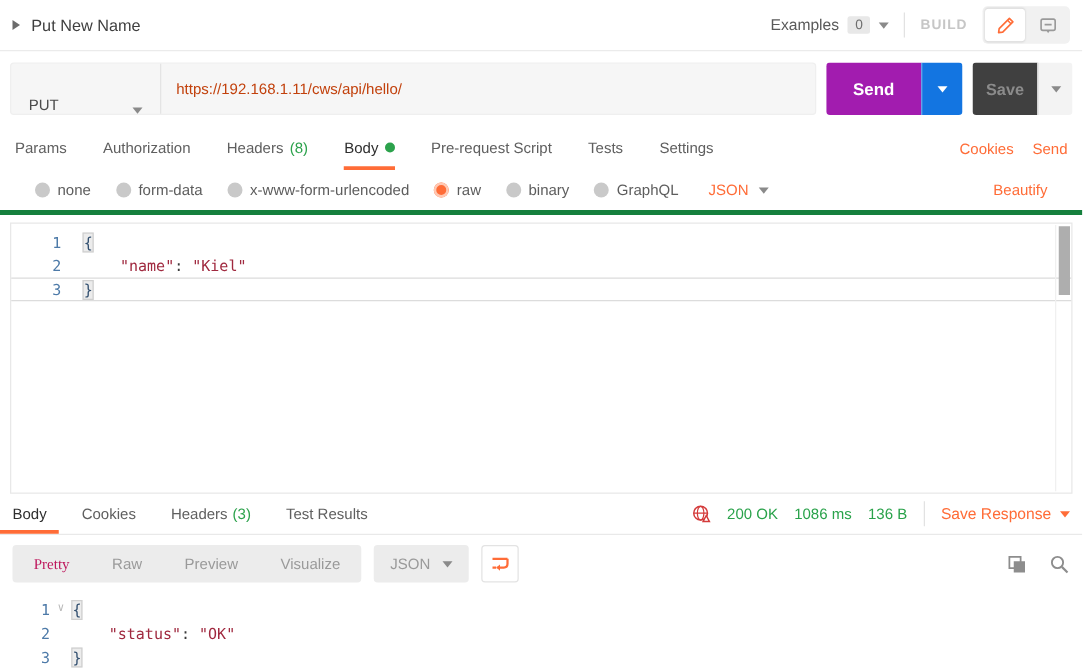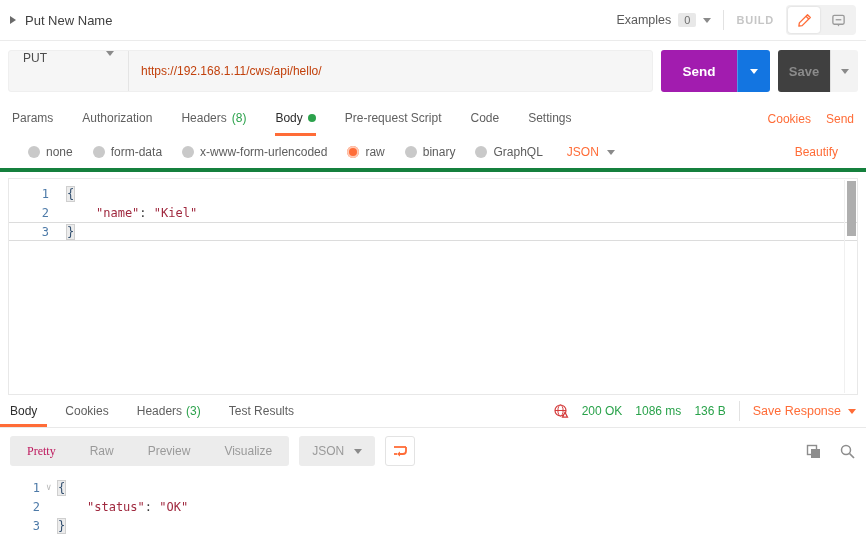--- a/index.html
+++ b/index.html
@@ -24,21 +24,21 @@
   .vdiv { width:1px; height:20px; background:#e2e2e2; }
   .build { font-size:11px; font-weight:bold; color:#c6c6c6; letter-spacing:0.8px; }
   .mode-toggle { background:#f1f1f1; border-radius:4px; padding:2px; display:flex; gap:2px; }
   .mode-btn { width:32px; height:26px; display:flex; align-items:center; justify-content:center;
               border-radius:3px; cursor:pointer; }
   .mode-btn.active { background:#fff; box-shadow:0 0 2px rgba(0,0,0,.15); }
   
   .url-row { flex:0 0 60px; display:flex; align-items:center; padding:0 8px; gap:8px; }
   .url-box { flex:1; height:42px; background:#f6f6f6; border:1px solid #efefef; border-radius:3px;
              display:flex; align-items:center; }
-  .method { width:120px; height:100%; display:flex; align-items:flex-start; justify-content:space-between;
+  .method { width:120px; height:100%; display:flex; align-items:flex-end; justify-content:space-between;
             padding:0 14px; border-right:1px solid #e4e4e4; cursor:pointer; color:#4c4c4c; }
   .url-text { padding:0 12px; color:#c2410c; font-size:12px; }
   .split-btn { display:flex; height:42px; border-radius:3px; overflow:hidden; flex:0 0 auto; }
   .send .main { background:#a21caf; color:#fff; font-weight:bold; font-size:13.5px;
                 width:76px; display:flex; align-items:center; justify-content:center; cursor:pointer; }
   .send .arr  { background:#1375e1; width:33px; border-left:1px solid rgba(255,255,255,.25);
                 display:flex; align-items:center; justify-content:center; cursor:pointer; }
   .send .arr .caret-dn { border-top-color:#fff; }
   .save .main { background:#404040; color:#8b8b8b; font-weight:bold; font-size:13px;
                 width:52px; display:flex; align-items:center; justify-content:center; cursor:pointer; }
@@ -172,21 +172,21 @@
       <span class="cnt">(8)</span>
     </div>
     <div class="tab active">
       <span>Body</span>
       <span class="dot"></span>
     </div>
     <div class="tab">
       <span>Pre-request Script</span>
     </div>
     <div class="tab">
-      <span>Code</span>
+      <span>Tests</span>
     </div>
     <div class="tab">
       <span>Settings</span>
     </div>
     <div class="tabs-right">
       <span class="olink">Cookies</span>
       <span class="olink">Send</span>
     </div>
   </div>
 

